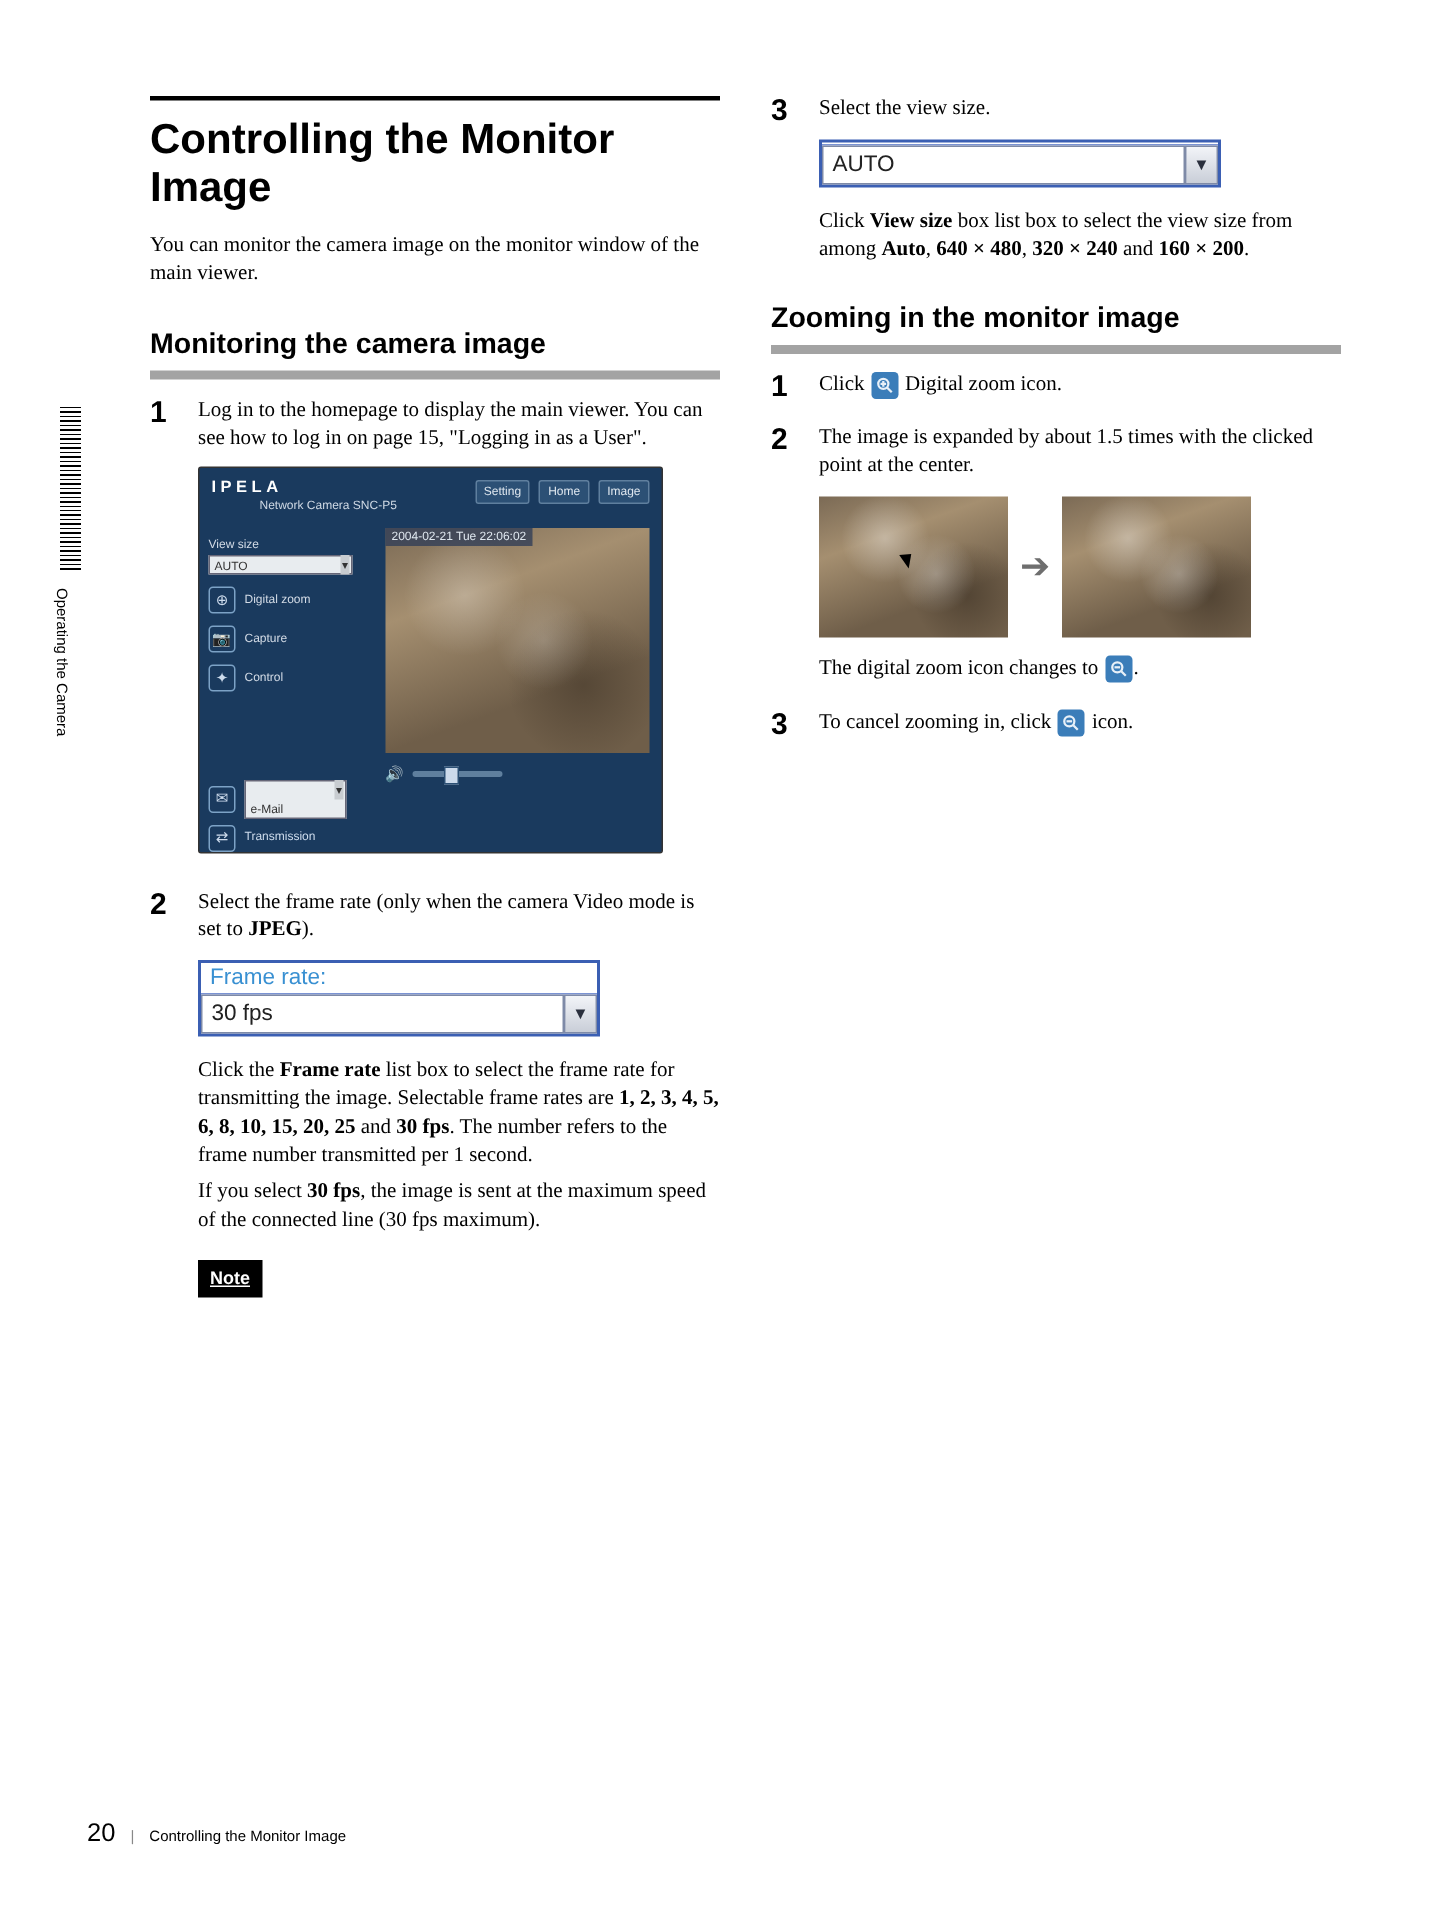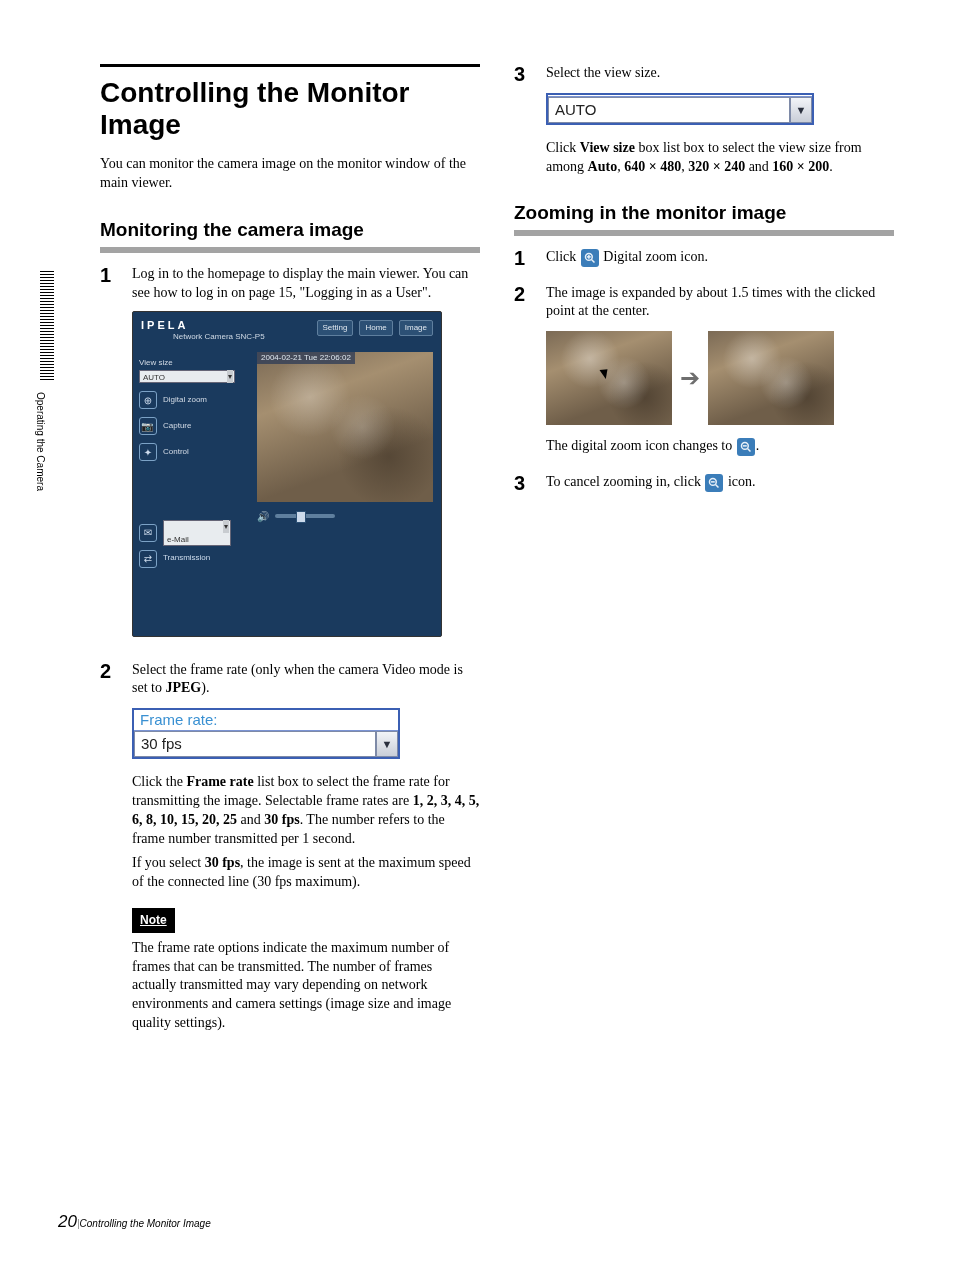--- a/index.html
+++ b/index.html
@@ -91,21 +91,21 @@
       min-width: 18px;
     }
     .step-body { flex: 1; }
     .step-body p { margin-bottom: 5px; }
 
     .thumb {
       margin: 8px 0 12px 0;
     }
     .viewer-shot {
       width: 310px;
-      height: 326px;
+      height: 258px;
       background: #1a3a5e;
       border: 1px solid #333;
       border-radius: 2px;
       position: relative;
       overflow: hidden;
       font-family: Arial, Helvetica, sans-serif;
     }
     .viewer-shot .brand {
       position: absolute;
       top: 6px; left: 8px;
@@ -353,21 +353,21 @@
     .inline-icon svg { width: 12px; height: 12px; fill:none; stroke:#e8f0f8; stroke-width:2; }
 
     .footer {
       position: absolute;
       left: 58px;
       bottom: 40px;
       font-family: Arial, Helvetica, sans-serif;
       font-size: 10px;
       display: flex;
       align-items: baseline;
-      font-style: italic;
+      gap: 10px;
     }
     .footer .pnum { font-size: 17px; }
     .footer .divider { color:#888; }
 
     b, strong { font-weight: bold; }
   </style>
 </head>
 <body>
 
 <div class="side-tab">
@@ -443,21 +443,20 @@
         <div class="ui-arrow">▼</div>
       </div>
     </div>
     <p>
       <span>Click the </span><b>Frame rate</b><span> list box to select the frame rate for transmitting the image. Selectable frame rates are </span><b><span>1, 2, 3, 4, 5, 6, 8, 10, 15, 20, 25</span></b><span> and </span><b>30 fps</b><span>. The number refers to the frame number transmitted per 1 second.</span>
     </p>
     <p>
       <span>If you select </span><b>30 fps</b><span>, the image is sent at the maximum speed of the connected line (30 fps maximum).</span>
     </p>
     <div class="note-pill">Note</div>
-    <p>The frame rate options indicate the maximum number of frames that can be transmitted. The number of frames actually transmitted may vary depending on network environments and camera settings (image size and image quality settings).</p>
   </div>
 </div>
 
 <div class="col2-spacer"></div>
 
 <div class="step allow-break">
   <div class="step-number">3</div>
   <div class="step-body">
     <p>Select the view size.</p>
     <div class="ui-dropdown">

